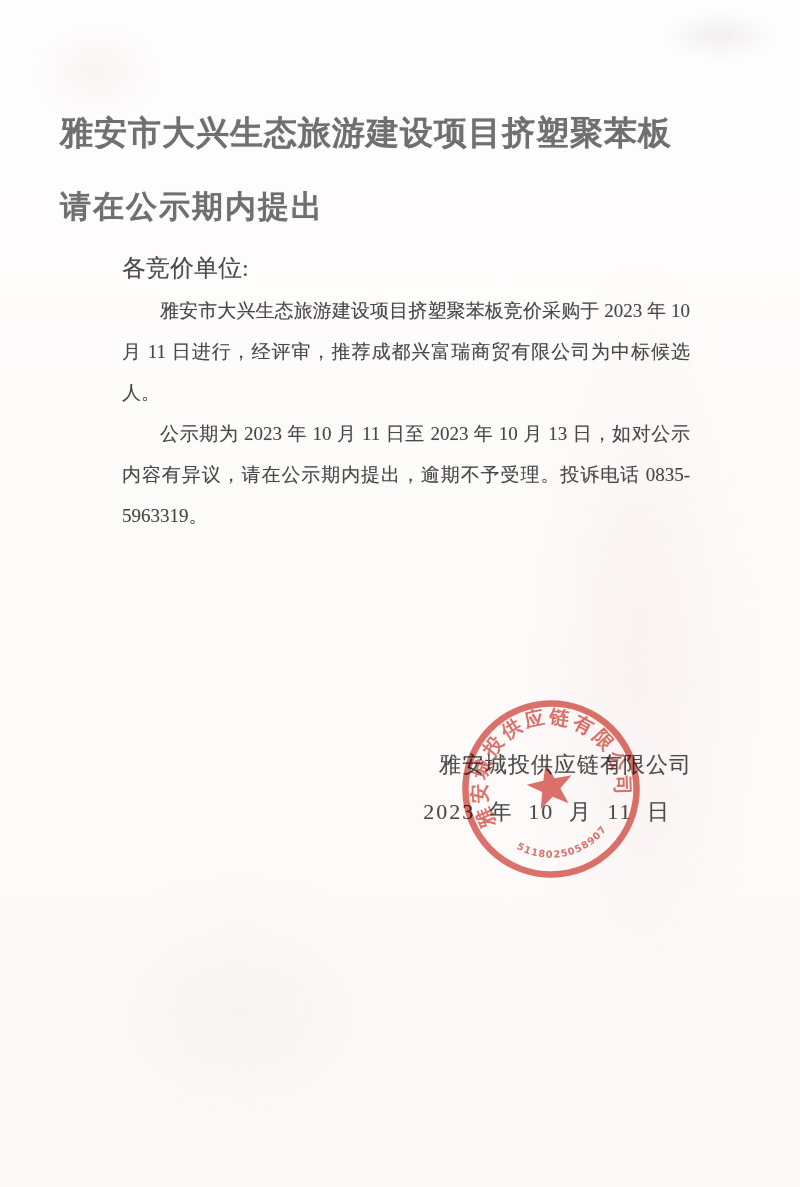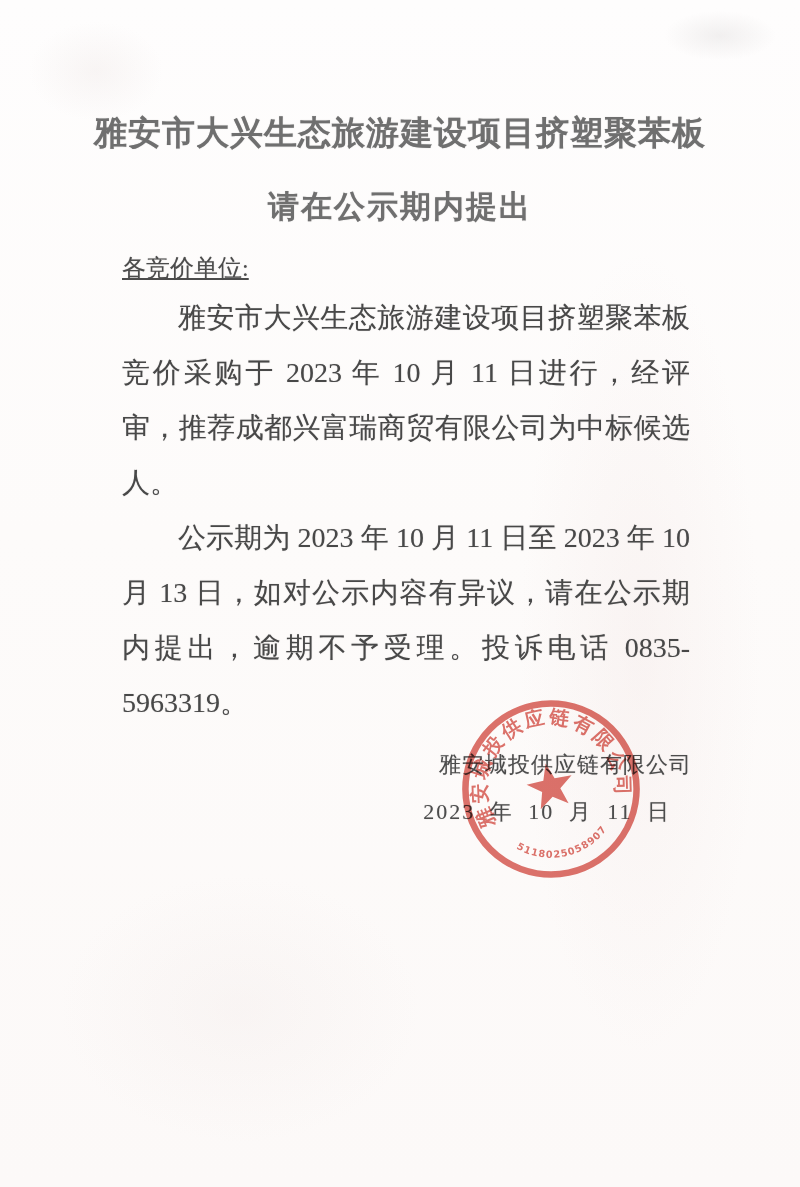--- a/index.html
+++ b/index.html
@@ -20,21 +20,21 @@
     background-color: #fdfcfb;
     background-image:
       radial-gradient(closest-side at 12% 6%, rgba(222,208,205,0.18), rgba(222,208,205,0) 70%),
       radial-gradient(closest-side at 90% 3%, rgba(190,185,185,0.20), rgba(190,185,185,0) 70%),
       radial-gradient(closest-side at 80% 55%, rgba(238,221,219,0.25), rgba(238,221,219,0) 75%),
       radial-gradient(closest-side at 30% 85%, rgba(236,226,224,0.22), rgba(236,226,224,0) 75%),
       linear-gradient(180deg, #fefdfd 0%, #fdfbfa 45%, #fcf9f8 100%);
   }
   .title {
     margin: 96px 60px 0 60px;
-    text-align: center;
+    text-align: left;
     font-weight: bold;
     color: #6f6f6f;
     text-shadow: 0 0 1px rgba(110,110,110,0.45);
   }
   .title-line1 {
     display: block;
     font-size: 33px;
     line-height: 74px;
     letter-spacing: 1px;
   }
@@ -43,26 +43,25 @@
     font-size: 31px;
     line-height: 74px;
     letter-spacing: 2px;
   }
   .salutation {
     margin: 2px 112px 0 122px;
     font-size: 24px;
     line-height: 44px;
     color: #4c4c4c;
     text-shadow: 0 0 1px rgba(80,80,80,0.35);
-    text-decoration: underline;
   }
   .para {
     margin: 0 110px 0 122px;
-    font-size: 28px;
-    line-height: 55px;
+    font-size: 19px;
+    line-height: 41px;
     text-indent: 2em;
     text-align: justify;
     color: #484848;
     text-shadow: 0 0 1px rgba(80,80,80,0.35);
   }
   .signature {
     position: absolute;
     top: 750px;
     right: 108px;
     text-align: right;

